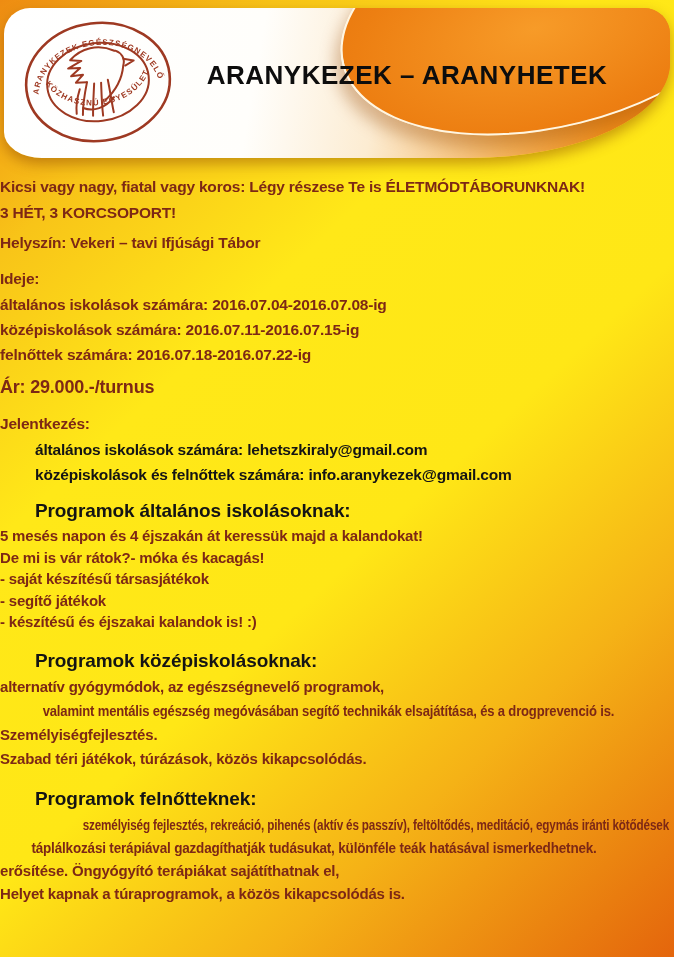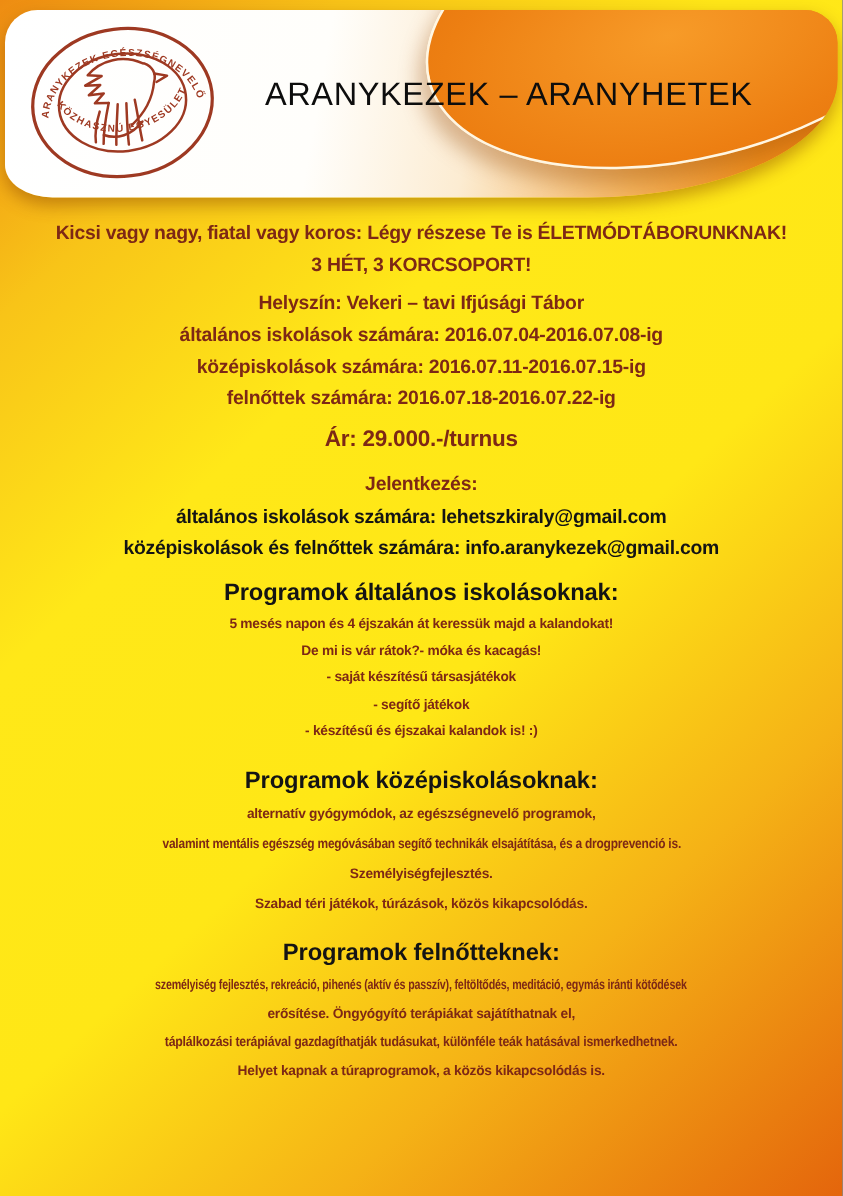--- a/index.html
+++ b/index.html
@@ -35,33 +35,33 @@
     background:radial-gradient(ellipse at 45% 55%, #f79b28 0%, #ed7f12 55%, #e06d0a 100%);
     border:2px solid #fff6e2;
     border-radius:50%;
     transform:rotate(-14deg);
     box-shadow:-8px 10px 16px rgba(150,70,0,.35);
   }
   .logo{position:absolute; left:18px; top:10px;}
   .title{
     position:absolute; left:180px; right:40px; top:52px;
     margin:0; text-align:center;
-    font-size:26px; font-weight:normal; color:#0d0d0d; letter-spacing:.5px;
+    font-size:26px; font-weight:bold; color:#0d0d0d; letter-spacing:.5px;
     white-space:nowrap;
   }
   
   .content{
     position:absolute; top:160px; left:0; right:0; bottom:0;
-    text-align:center; font-weight:bold; overflow:hidden;
+    font-weight:bold; overflow:hidden;
   }
   .content p{margin:0; white-space:nowrap;}
   .red{color:var(--red);}
-  .black{color:var(--black);}
+  .black{color:var(--black);padding-left:35px;}
   .ln16{font-size:15.5px; line-height:26px; letter-spacing:-.2px;}
-  .ln15{font-size:11px; line-height:21.5px; letter-spacing:-.2px;}
+  .ln15{font-size:15px; line-height:21.5px; letter-spacing:-.2px;}
   .ln25{line-height:25px;}
   .ln24{line-height:24px;}
   .ln23{line-height:23px;}
   .price{font-size:18px; line-height:28px; letter-spacing:-.2px;}
   .phead{font-size:19px; line-height:28px; letter-spacing:-.1px;}
   .mt14{margin-top:14px!important;}
   .mt10{margin-top:10px!important;}
   .mt6{margin-top:6px!important;}
   .mt4{margin-top:4px!important;}
   .cond{display:inline-block; transform:scaleX(.87); transform-origin:center;}
@@ -107,20 +107,21 @@
     <h1 class="title">ARANYKEZEK – ARANYHETEK</h1>
   </div>
 
   <div class="content">
 
     <p class="red ln16 mt14">Kicsi vagy nagy, fiatal vagy koros: Légy részese Te is ÉLETMÓDTÁBORUNKNAK!</p>
     <p class="red ln16">3 HÉT, 3 KORCSOPORT!</p>
 
     <p class="red ln16 mt4">Helyszín: Vekeri – tavi Ifjúsági Tábor</p>
 
+    <p class="red ln16 mt10">Ideje:</p>
     <p class="red ln16 ln25">általános iskolások számára: 2016.07.04-2016.07.08-ig</p>
     <p class="red ln16 ln25">középiskolások számára: 2016.07.11-2016.07.15-ig</p>
     <p class="red ln16 ln25">felnőttek számára: 2016.07.18-2016.07.22-ig</p>
 
     <p class="red price mt6">Ár: 29.000.-/turnus</p>
 
     <p class="red ln16 mt10">Jelentkezés:</p>
     <p class="black ln16 ln25">általános iskolások számára: lehetszkiraly@gmail.com</p>
     <p class="black ln16 ln25">középiskolások és felnőttek számára: info.aranykezek@gmail.com</p>
 
@@ -137,19 +138,19 @@
       <p class="black phead mt14">Programok középiskolásoknak:</p>
       <p class="red ln15 ln24">alternatív gyógymódok, az egészségnevelő programok,</p>
       <p class="red ln15 ln24"><span class="cond">valamint mentális egészség megóvásában segítő technikák elsajátítása, és a drogprevenció is.</span></p>
       <p class="red ln15 ln24">Személyiségfejlesztés.</p>
       <p class="red ln15 ln24">Szabad téri játékok, túrázások, közös kikapcsolódás.</p>
     </section>
 
     <section>
       <p class="black phead mt14">Programok felnőtteknek:</p>
       <p class="red ln15 ln23"><span class="cond2">személyiség fejlesztés, rekreáció, pihenés (aktív és passzív), feltöltődés, meditáció, egymás iránti kötődések</span></p>
+      <p class="red ln15 ln23"><span class="cond3">táplálkozási terápiával gazdagíthatják tudásukat, különféle teák hatásával ismerkedhetnek.</span></p>
       <p class="red ln15 ln23">erősítése.  Öngyógyító terápiákat sajátíthatnak el,</p>
-      <p class="red ln15 ln23"><span class="cond3">táplálkozási terápiával gazdagíthatják tudásukat, különféle teák hatásával ismerkedhetnek.</span></p>
       <p class="red ln15 ln23">Helyet kapnak a túraprogramok, a közös kikapcsolódás is.</p>
     </section>
 
   </div>
 </div>
 
 </body></html>

